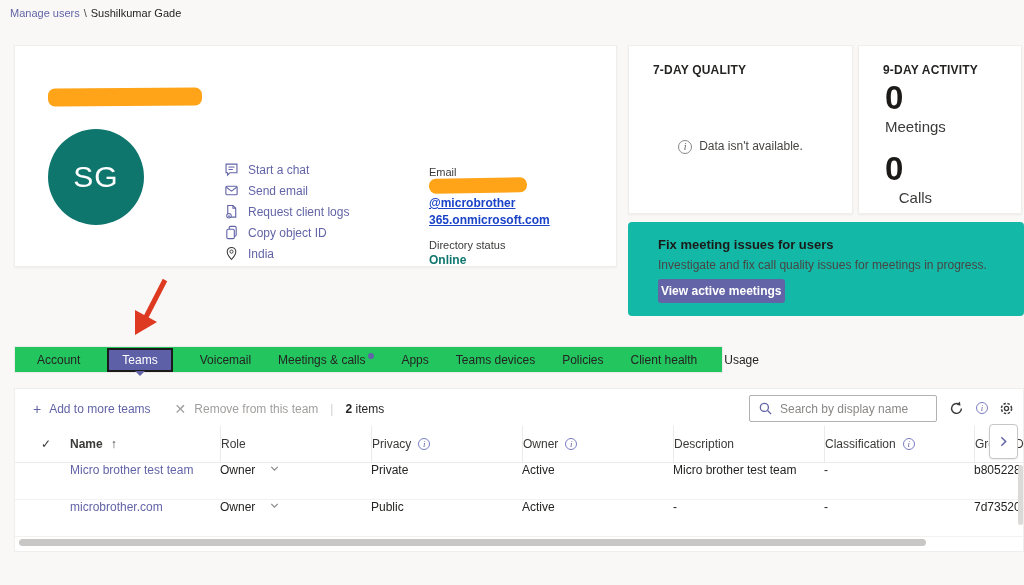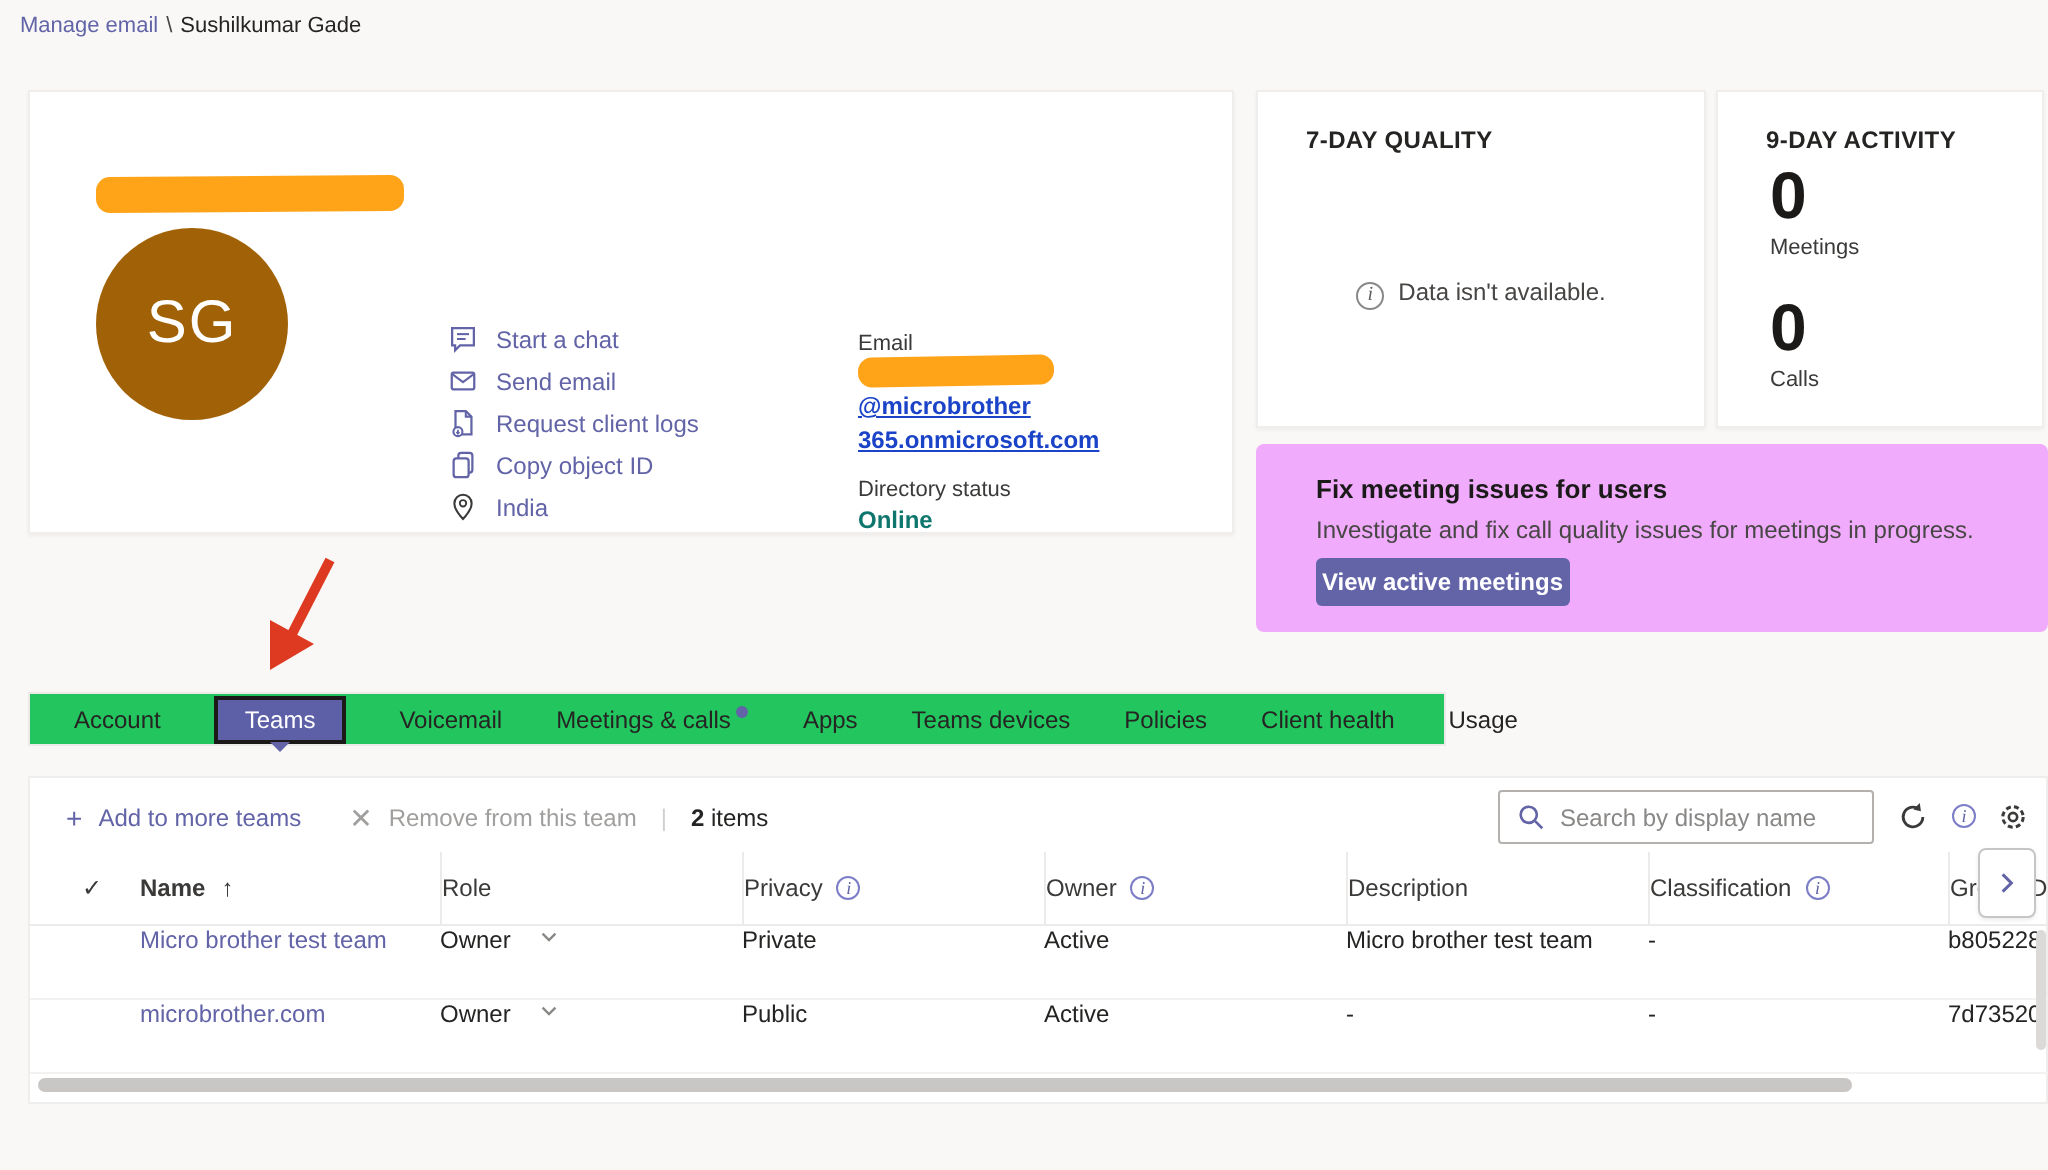--- a/index.html
+++ b/index.html
@@ -11,45 +11,45 @@
   .breadcrumb { position:absolute; left:10px; top:7px; font-size:11px; }
   .breadcrumb a { color:#6264a7; text-decoration:none; cursor:pointer; }
   .breadcrumb .sep { color:#484644; margin:0 4px; }
 
   .card { position:absolute; background:#fff; border:1px solid #efeeed; box-shadow:0 1px 2px rgba(0,0,0,.05); }
 
   
   #profile-card { left:14px; top:45px; width:603px; height:222px; }
   .redact { background:#ffa418; border-radius:7px; transform:rotate(-.4deg); }
   #name-redact { position:absolute; left:33px; top:42px; width:154px; height:18px; }
-  #avatar { position:absolute; left:33px; top:68px; width:96px; height:96px; border-radius:50%;
-            background:#a16207; color:#fff; display:flex; align-items:center; justify-content:center;
+  #avatar { position:absolute; left:33px; top:83px; width:96px; height:96px; border-radius:50%;
+            background:#0f766e; color:#fff; display:flex; align-items:center; justify-content:center;
             font-size:30px; letter-spacing:1px; }
   .actions { position:absolute; left:209px; top:113px; }
   .action-row { display:flex; align-items:center; height:21px; cursor:pointer; }
   .action-row .ic { width:15px; height:15px; margin-right:9px; display:inline-flex; }
   .action-row .lbl { color:#6264a7; }
   .email-block { position:absolute; left:414px; top:120px; width:178px; }
   .field-label { font-size:11px; color:#3b3a39; }
   .email-line { font-weight:bold; color:#1a43c8; text-decoration:underline; font-size:12px; line-height:17px; cursor:pointer; }
   #email-redact { display:inline-block; width:98px; height:15px; vertical-align:text-bottom; margin-right:2px; transform:rotate(-1deg); }
   .dir-label { margin-top:10px; }
   .dir-value { font-weight:bold; color:#0f766e; margin-top:2px; font-size:12px; }
 
   
   #quality-card { left:628px; top:45px; width:225px; height:169px; }
   #activity-card { left:858px; top:45px; width:164px; height:169px; }
   .metric-title { position:absolute; left:24px; top:17px; font-weight:bold; font-size:12px; letter-spacing:.2px; }
   .empty-state { position:absolute; left:0; right:0; top:93px; text-align:center; color:#484644; font-size:12px; }
   .metric-group { position:absolute; left:26px; top:32px; }
   .metric-value { font-size:33px; font-weight:600; color:#1b1a19; line-height:40px; }
-  .metric-label { font-size:11px; color:#3b3a39; margin-bottom:14px; }
-
-  
-  #fix-card { position:absolute; left:628px; top:222px; width:396px; height:94px; background:#f0abfc; border-radius:4px; }
+  .metric-label { font-size:15px; color:#3b3a39; margin-bottom:14px;text-align:center; }
+
+  
+  #fix-card { position:absolute; left:628px; top:222px; width:396px; height:94px; background:#14b8a6; border-radius:4px; }
   #fix-card h3 { position:absolute; left:30px; top:15px; font-size:13px; color:#1b1a19; }
   #fix-card p { position:absolute; left:30px; top:36px; font-size:12px; color:#484644; }
   #fix-btn { position:absolute; left:30px; top:57px; background:#6264a7; color:#fff; border:none;
              border-radius:3px; font-family:inherit; font-size:12px; font-weight:bold; padding:5px 3px; cursor:pointer; }
 
   
   #tabstrip { position:absolute; left:14px; top:346px; width:709px; height:27px; background:#22c55e;
               border:1px solid #eceae8; display:flex; align-items:center; gap:27px; padding-left:22px; }
   .tab { color:#252423; cursor:pointer; white-space:nowrap; position:relative; }
   .tab.selected { background:#5d5fa7; color:#fff; border:2px solid #1b1a19; padding:3px 13px; }
@@ -106,21 +106,21 @@
                      justify-content:center; cursor:pointer; box-shadow:0 1px 2px rgba(0,0,0,.08); }
   #v-scrollbar { position:absolute; left:1003px; top:76px; width:5px; height:60px; background:#dcdad8; border-radius:3px; }
   #h-scrollbar { position:absolute; left:4px; top:150px; width:907px; height:7px; background:#c9c7c5; border-radius:4px; cursor:pointer; }
 </style>
 </head>
 <body>
 
 <div id="stage">
 
   <div class="breadcrumb">
-    <a>Manage email</a><span class="sep">\</span><span>Sushilkumar Gade</span>
+    <a>Manage users</a><span class="sep">\</span><span>Sushilkumar Gade</span>
   </div>
 
   <div class="card" id="profile-card">
     <div class="redact" id="name-redact"></div>
     <div id="avatar">
         <span>SG</span>
       </div>
 
     <div class="actions">
       <div class="action-row">

